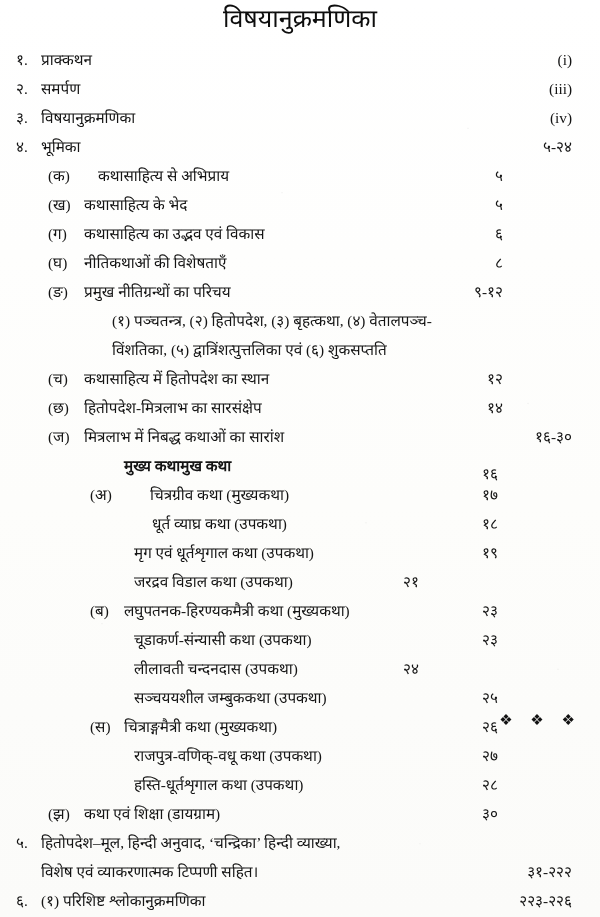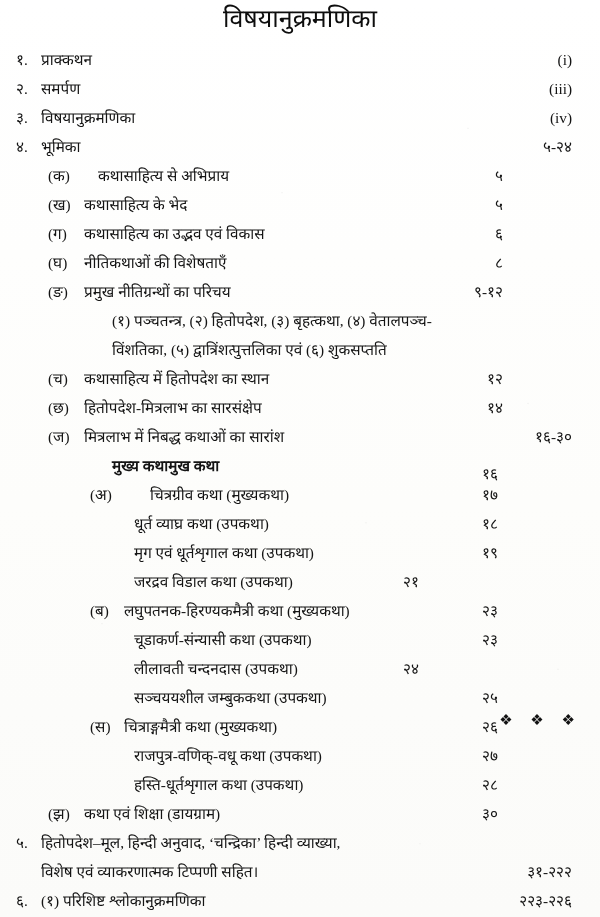--- a/index.html
+++ b/index.html
@@ -148,30 +148,30 @@
         <span class="txt" style="left: 40px;">(छ)</span>
         <span class="txt" style="left: 76px;">हितोपदेश-मित्रलाभ का सारसंक्षेप</span>
         <span class="txt" style="text-align: right; width: 95px; left: 400px;">१४</span>
       </div>
       <div class="rowabs">
         <span class="txt" style="left: 40px;">(ज)</span>
         <span class="txt" style="left: 76px;">मित्रलाभ में निबद्ध कथाओं का सारांश</span>
         <span class="txt" style="text-align: right; width: 140px; right: 20px;">१६-३०</span>
       </div>
       <div class="rowabs">
-        <span class="txt bold" style="left: 104px;">मुख्य कथामुख कथा</span>
+        <span class="txt bold" style="left: 116px;">मुख्य कथामुख कथा</span>
         <span class="txt" style="text-align: right; width: 95px; left: 395px; margin-top: 8px;">१६</span>
       </div>
       <div class="rowabs">
         <span class="txt" style="left: 82px;">(अ)</span>
         <span class="txt" style="left: 116px; margin-left: 26px;">चित्रग्रीव कथा (मुख्यकथा)</span>
         <span class="txt" style="text-align: right; width: 95px; left: 395px;">१७</span>
       </div>
       <div class="rowabs">
-        <span class="txt" style="left: 126px;">धूर्त व्याघ्र कथा (उपकथा)</span>
+        <span class="txt" style="left: 144px;">धूर्त व्याघ्र कथा (उपकथा)</span>
         <span class="txt" style="text-align: right; width: 95px; left: 395px;">१८</span>
       </div>
       <div class="rowabs">
         <span class="txt" style="left: 126px;">मृग एवं धूर्तशृगाल कथा (उपकथा)</span>
         <span class="txt" style="text-align: right; width: 95px; left: 395px;">१९</span>
       </div>
       <div class="rowabs">
         <span class="txt" style="left: 126px;">जरद्रव विडाल कथा (उपकथा)</span>
         <span class="txt" style="text-align: left; width: 95px; left: 395px;">२१</span>
       </div>

